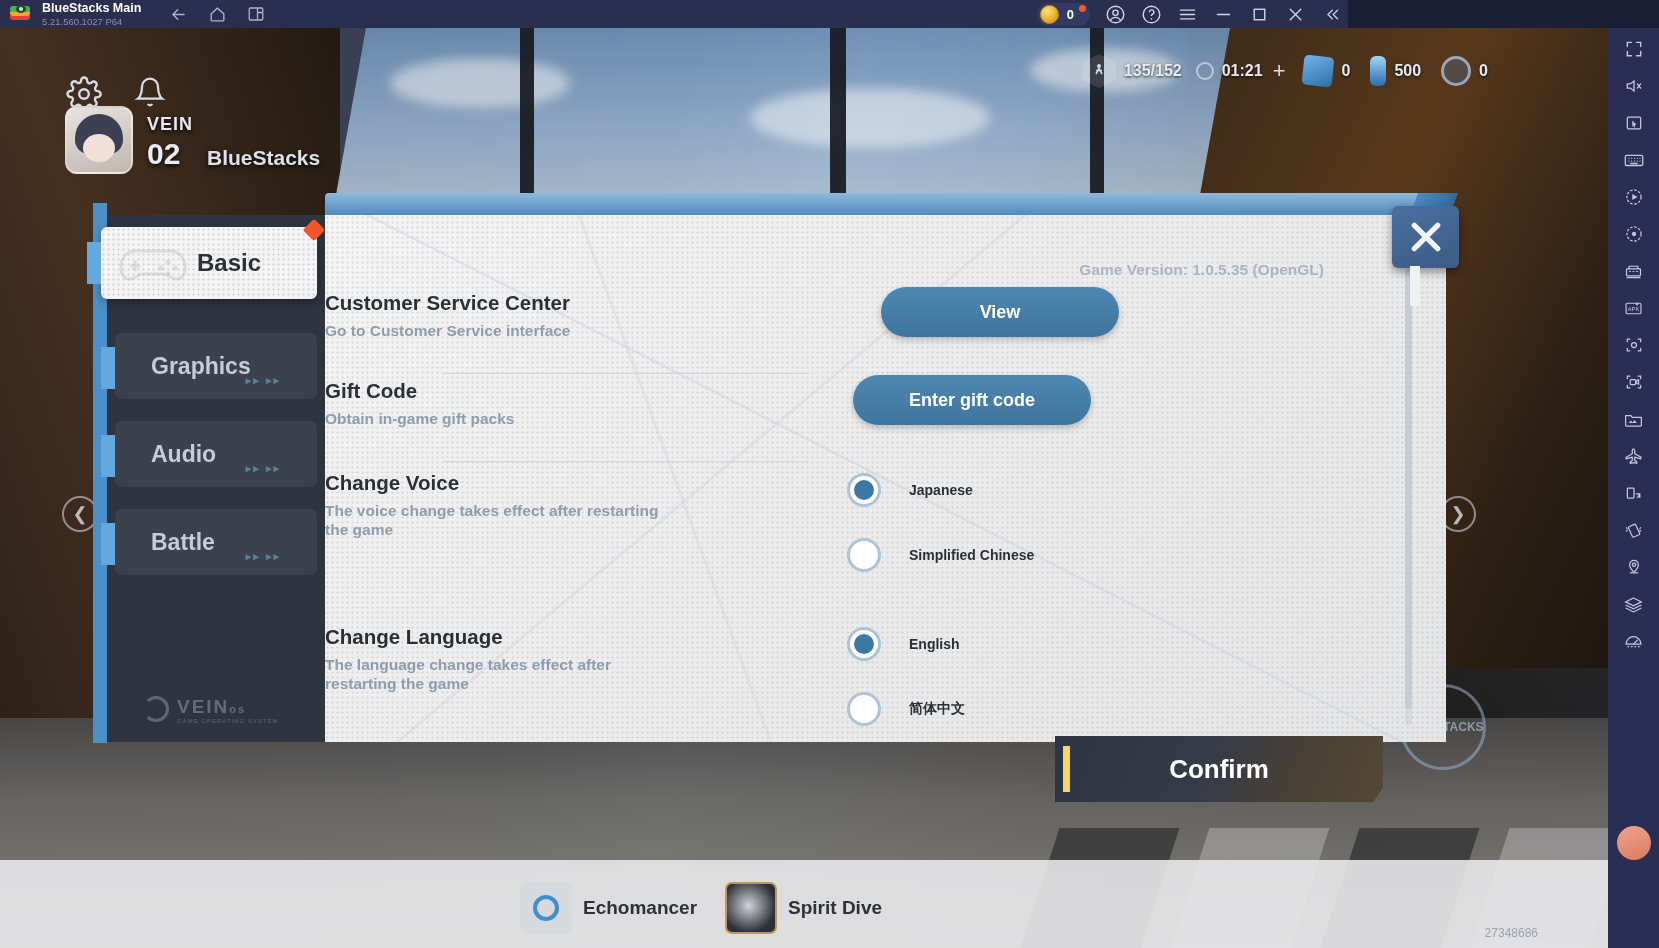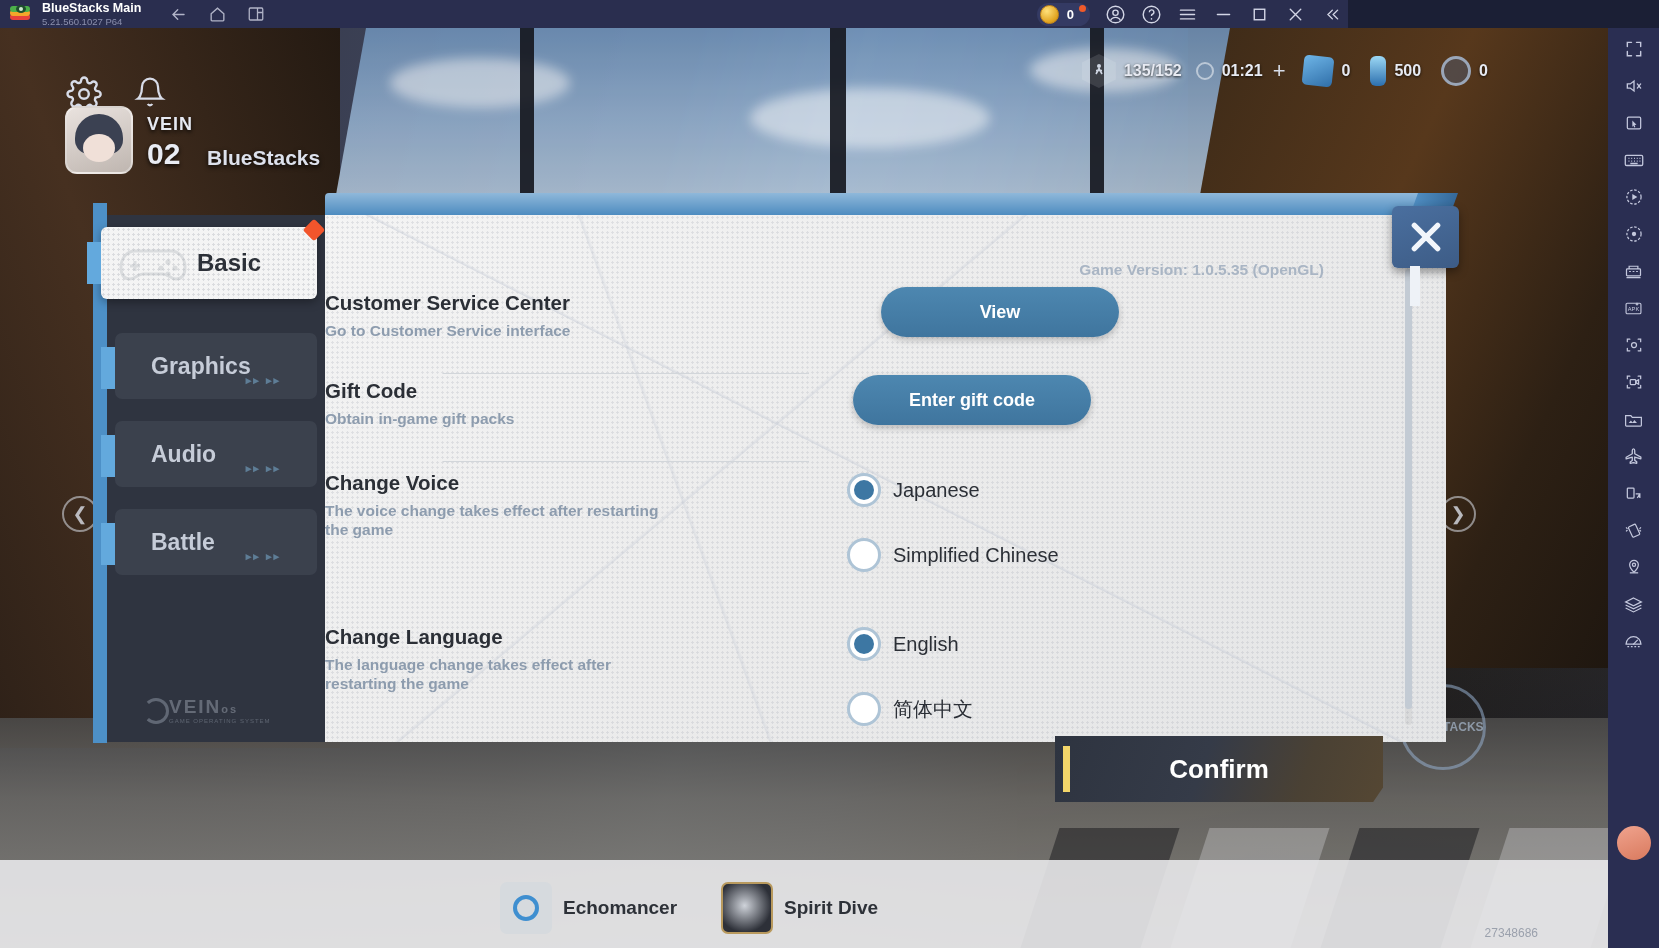--- a/index.html
+++ b/index.html
@@ -182,21 +182,21 @@
     background-image: radial-gradient(rgba(160,165,175,.3) 1px, transparent 1.2px);
     background-size: 5px 5px;
     border-radius: 6px; display:flex; align-items:center; z-index: 10;
     box-shadow: 0 3px 10px rgba(0,0,0,.35);
   }
   .tab-active .tab-label { color: #2c3038; font-size: 24px; font-weight: bold; margin-left: 96px; }
   .pad-icon { position: absolute; left: 14px; top: 12px; opacity: .28; }
   .badge-dot { position:absolute; right: -5px; top: -5px; width: 16px; height: 16px; background: #f2552c; transform: rotate(45deg); border-radius: 3px; }
   .accent-strip { position:absolute; left: -14px; width: 14px; height: 42px; background: #63a9dd; }
 
-  .veinos { position:absolute; left: 36px; bottom: 18px; display:flex; align-items:flex-end; opacity: .32; }
+  .veinos { position:absolute; left: 36px; bottom: 18px; display:flex; align-items:flex-start; gap: 8px; opacity: .32; }
   .veinos .logo-c { width: 26px; height: 26px; border-radius: 50%; border: 3px solid #c9d4e2; border-left-color: transparent; }
   .veinos .txt { color: #d4dce8; font-size: 19px; font-weight: bold; letter-spacing: 2px; }
   .veinos .sub { color: #b9c4d2; font-size: 6px; letter-spacing: 1px; display:block; }
 
   
   .rows { position:absolute; left: 0; top: 0; width: 1121px; z-index: 3; }
   .row { position:absolute; left: 0; width: 1121px; }
   .row-inner { position: relative; }
   .r-title { color: #2b2f36; font-size: 20.5px; font-weight: bold; }
   .r-desc { color: #8d9cae; font-size: 15.5px; font-weight: bold; margin-top: 6px; line-height: 1.25; max-width: 345px; }
@@ -210,21 +210,21 @@
     box-shadow: 0 3px 7px rgba(0,0,0,.22);
     border: none; cursor: pointer;
   }
   .radio-row { position:absolute; display:flex; align-items:center; }
   .radio {
     width: 34px; height: 34px; border-radius: 50%;
     background: #ffffff; border: 3px solid #aec4d6;
     display:flex; align-items:center; justify-content:center;
   }
   .radio.on:after { content:''; width: 20px; height: 20px; border-radius: 50%; background: #3d77a3; }
-  .radio-label { margin-left: 12px; color: #2b2f36; font-size: 20px; font-weight: normal; }
+  .radio-label { margin-left: 28px; color: #2b2f36; font-size: 14px; font-weight: bold; }
 
   .scrollbar { position:absolute; right: 34px; top: 18px; width: 7px; height: 492px; background: rgba(0,0,0,.05); border-radius: 4px; z-index: 6;}
   .scrollthumb { position:absolute; left:0; top: 36px; width: 7px; height: 440px; background: #c3cbd4; border-radius: 4px; }
 
   
   .confirm {
     position:absolute; left: 1055px; top: 708px; width: 328px; height: 66px;
     background: linear-gradient(110deg,#2e3440 0%, #353b48 45%, #4a4134 75%, #554733 100%);
     display:flex; align-items:center; justify-content:center;
     color: #ffffff; font-size: 26px; font-weight: bold;
@@ -240,21 +240,21 @@
     position:absolute; left: 524px; top: 812px; width: 466px; height: 34px;
     background: rgba(16,17,22,.72); border-radius: 17px;
     display:flex; align-items:center; justify-content:center; gap: 7px;
     color: #c5cad6; font-size: 16.5px; font-weight: bold; z-index: 30;
   }
   .spark { color: #b98cf0; font-size: 16px; font-weight: bold; }
   .bottom-bar {
     position:absolute; left: 0; bottom: 0; width: 1608px; height: 88px;
     background: rgba(232,232,234,.9); z-index: 28;
   }
-  .nav-items { position:absolute; left: 500px; bottom: 14px; display:flex; align-items:center; gap: 44px; z-index: 32; }
+  .nav-items { position:absolute; left: 520px; bottom: 14px; display:flex; align-items:center; gap: 28px; z-index: 32; }
   .nav-item { display:flex; align-items:center; gap: 11px; }
   .nav-thumb { width: 52px; height: 52px; border-radius: 7px; display:flex;align-items:center;justify-content:center; }
   .nav-1 { background: #d6dade; }
   .nav-1 .ring { width: 26px; height: 26px; border-radius:50%; border: 4px solid #3f8fd0; }
   .nav-2 { background: radial-gradient(circle at 45% 45%, #cfd3da, #2d3038 72%); border: 2px solid #b99a5e; }
   .nav-3 { background: linear-gradient(160deg,#e79a4c,#c6742c); position: relative; }
   .nav-3 .cat { width: 34px; height: 30px; border-radius: 16px 16px 14px 14px; background: #f6efe4; }
   .nav-label { color: #2d3138; font-size: 19px; font-weight: bold; }
   .watermark { position:absolute; right: 70px; bottom: 8px; color: #9ba1ad; font-size: 12px; z-index: 33; text-align: right; }
   .bs-badge { position:absolute; right: 122px; top: 656px; width: 86px; height: 86px; border-radius: 50%; border: 3px solid rgba(150,175,205,.55); color: rgba(185,205,228,.6); display:flex;flex-direction:column;align-items:center;justify-content:center; font-size: 12px; font-weight: bold; z-index: 12; }

